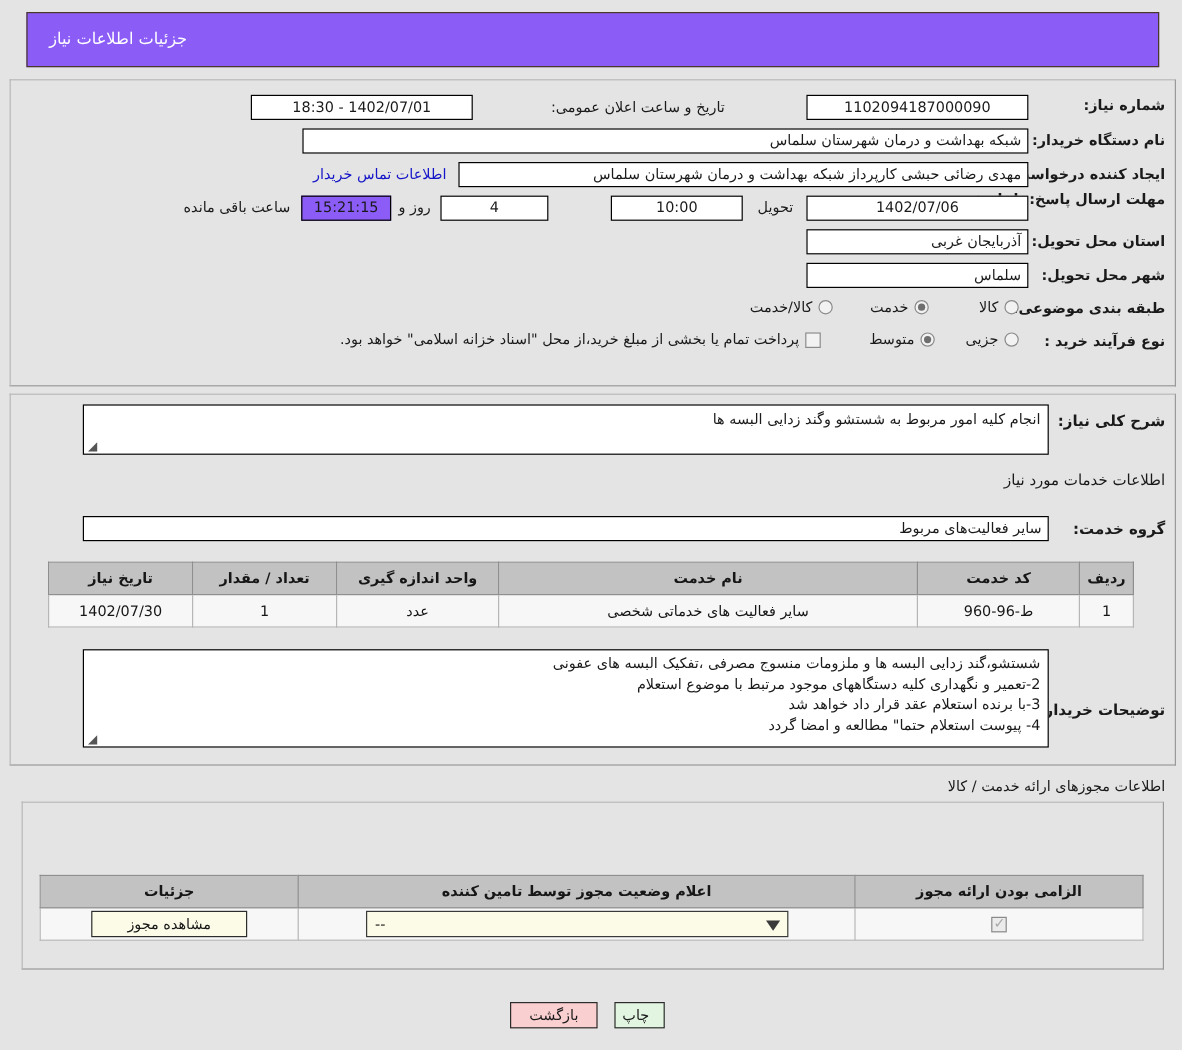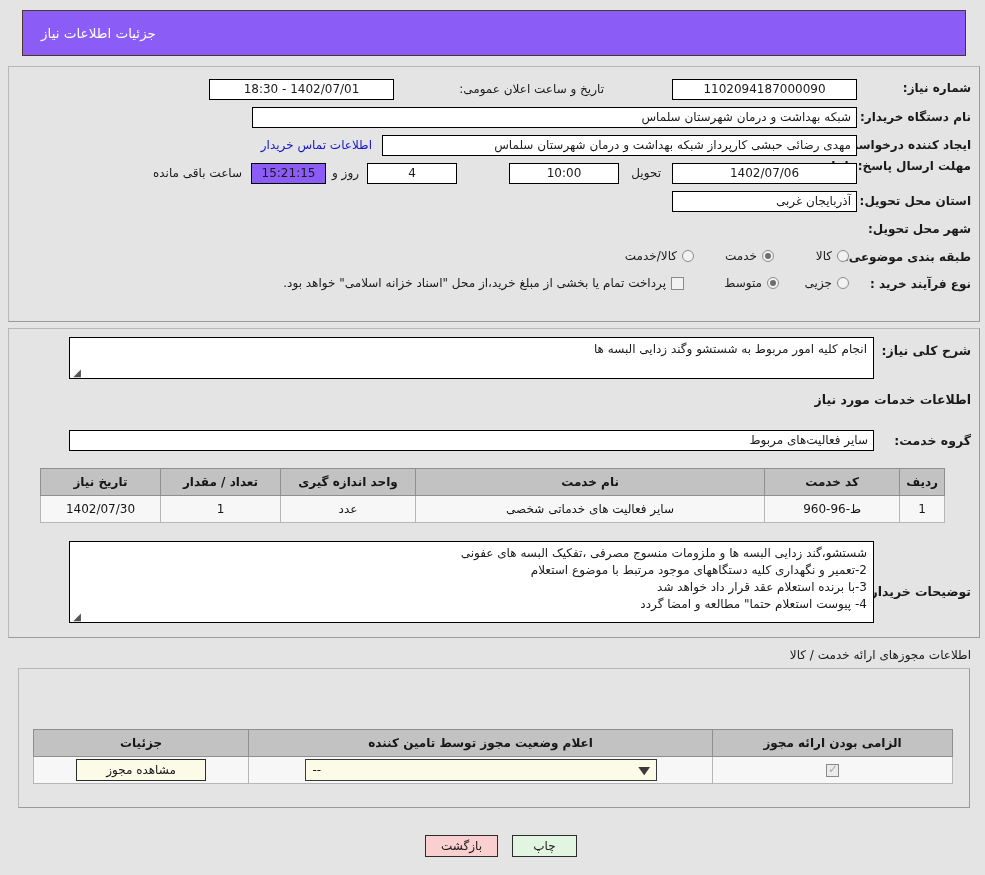--- a/index.html
+++ b/index.html
@@ -136,21 +136,21 @@
     line-height: 17px;
   }
   .ta .grip {
     position: absolute;
     left: 2px; bottom: 1px;
     width: 9px; height: 9px;
     color: #555;
     font-size: 10px;
     line-height: 9px;
   }
-  .sec-h { font-weight: bold; font-size: 12.5px; }
+  .sec-h { font-weight: normal; font-size: 12.5px; }
 
   
   table.grid {
     border-collapse: collapse;
     font-size: 12px;
     background: #ffffff;
   }
   table.grid th {
     background: #c2c2c2;
     border: 1px solid #8f8f8f;
@@ -200,21 +200,21 @@
   .btn {
     position: absolute;
     height: 22px;
     line-height: 20px;
     font-size: 12px;
     text-align: center;
     border: 1px solid #2c2c2c;
     padding: 0 12px;
   }
   #btn-back { background: #f9cfcf; left: 425px; top: 835px; width: 73px; }
-  #btn-print { background: #e1f5e1; left: 512px; top: 835px; width: 65px; }
+  #btn-print { background: #e1f5e1; left: 512px; top: 835px; width: 42px; }
 </style>
 </head>
 <body>
 
 <div id="page">
 
   <svg id="watermark" viewBox="0 0 985 230">
     <g fill="#b9b9b9" opacity="0.55">
       <path d="M200 20 L240 8 L280 20 L280 70 Q280 110 240 128 Q200 110 200 70 Z" fill="none" stroke="#cfcfcf" stroke-width="13"></path>
     </g>
@@ -251,20 +251,21 @@
     <div class="fld center" style="position:absolute; right:360px; top:96px; width:110px;">10:00</div>
     <div class="fld center" style="position:absolute; right:522px; top:96px; width:90px;">4</div>
     <div class="lbl" style="position:absolute; right:620px; top:99px;">روز و</div>
     <div class="fld ivory center" style="position:absolute; right:653px; top:96px; width:75px;">15:21:15</div>
     <div class="lbl" style="position:absolute; right:737px; top:99px;">ساعت باقی مانده</div>
 
     <div class="lbl b" style="position:absolute; right:8px; top:127px;">استان محل تحویل:</div>
     <div class="fld" style="position:absolute; right:122px; top:124px; width:185px;">آذربایجان غربی</div>
 
     <div class="lbl b" style="position:absolute; right:8px; top:155px;">شهر محل تحویل:</div>
+    <div class="fld" style="position:absolute; right:122px; top:152px; width:185px;">سلماس</div>
 
     <div class="lbl b" style="position:absolute; right:8px; top:183px;">طبقه بندی موضوعی:</div>
     <div class="opt" style="position:absolute; right:130px; top:182px;">
       <span class="radio"></span>
       <span>کالا</span>
     </div>
     <div class="opt" style="position:absolute; right:205px; top:182px;">
       <span class="radio on"></span>
       <span>خدمت</span>
     </div>

